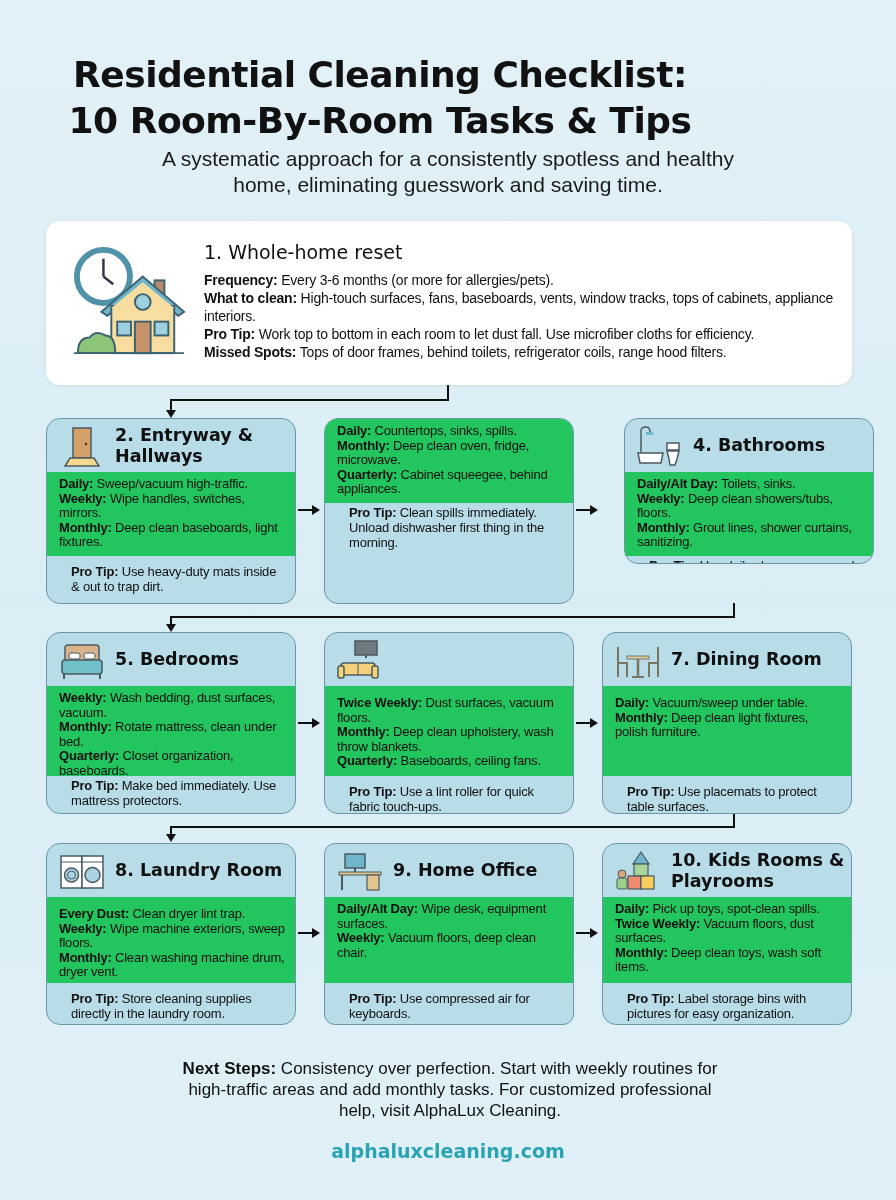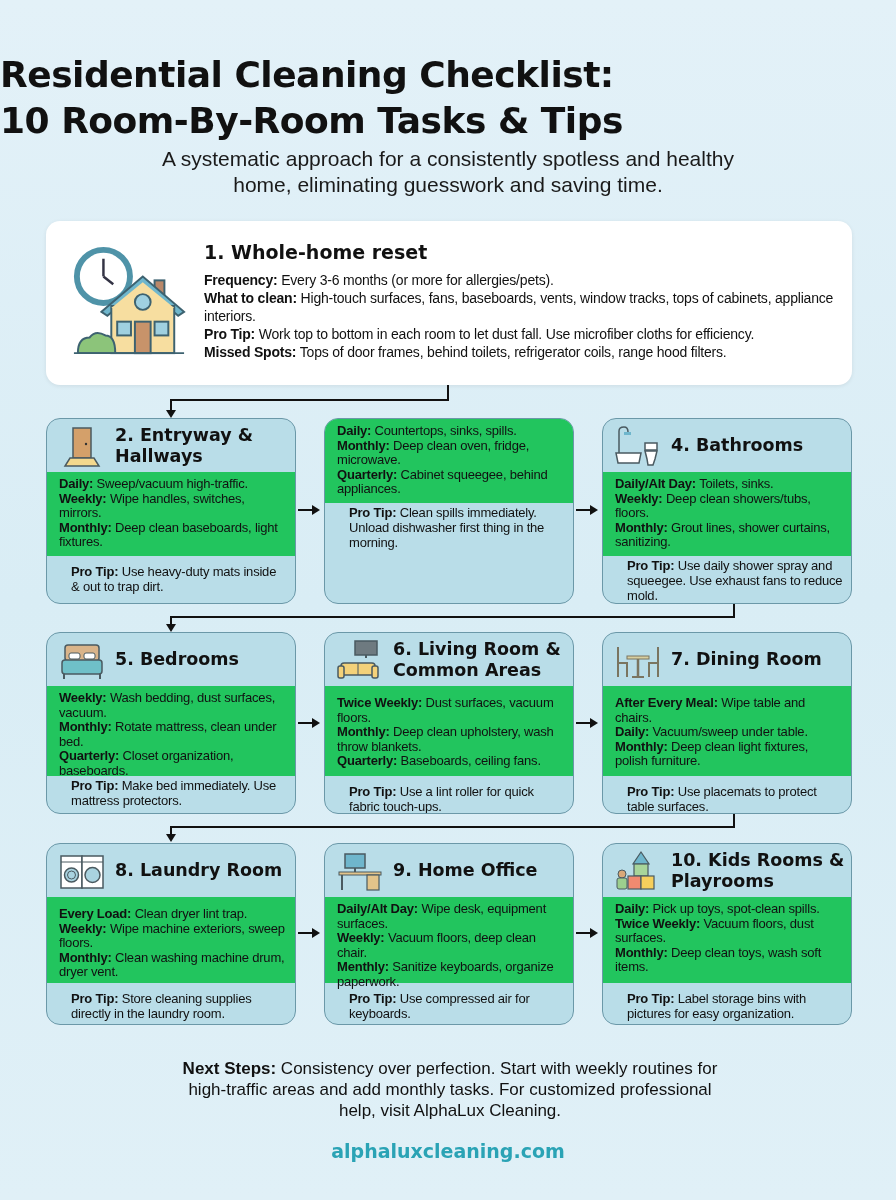--- a/index.html
+++ b/index.html
@@ -6,36 +6,36 @@
   html, body { width: 896px; height: 1200px; }
   body {
     background: linear-gradient(180deg, #e3f1f8 0%, #d9edf5 50%, #e0f0f7 100%);
     font-family: "Liberation Sans", sans-serif;
     color: #111;
     position: relative;
     overflow: hidden;
   }
   .title {
     position: absolute; top: 52px; left: 0; width: 760px;
-    text-align: left; font-family: "DejaVu Sans", sans-serif;
+    text-align: center; font-family: "DejaVu Sans", sans-serif;
     font-weight: bold; font-size: 36px; line-height: 46px; letter-spacing: -0.5px;
   }
   .subtitle {
     position: absolute; top: 146px; left: 0; width: 896px;
     text-align: center; font-size: 21px; line-height: 26px; color: #1a1a1a;
   }
   .hero {
     position: absolute; left: 46px; top: 221px; width: 806px; height: 164px;
     background: #fff; border-radius: 14px;
     box-shadow: 0 1px 4px rgba(0,0,0,0.08);
   }
   .hero-icon { position: absolute; left: 24px; top: 22px; width: 118px; height: 118px; }
   .hero-text { position: absolute; left: 158px; top: 20px; right: 14px; }
   .hero-title {
-    font-family: "DejaVu Sans", sans-serif; font-weight: bold; font-size: 19px;
+    font-family: "DejaVu Sans", sans-serif; font-weight: normal; font-size: 19px;
     margin-bottom: 8px;
   }
   .hero-line { font-size: 14px; line-height: 18px; letter-spacing: -0.2px; }
   .hero-line b { font-weight: bold; }
 
   .card {
     position: absolute; width: 250px;
     background: #b9dde8; border: 1.5px solid #6b98a8; border-radius: 14px;
     overflow: hidden;
   }
@@ -164,21 +164,21 @@
 
 <div class="card" style="left:324px;top:418px;height:186px;">
   <div class="card-body" style="height:84px;">
     <div><b>Daily:</b><span> Countertops, sinks, spills.</span></div>
     <div><b>Monthly:</b><span> Deep clean oven, fridge, microwave.</span></div>
     <div><b>Quarterly:</b><span> Cabinet squeegee, behind appliances.</span></div>
   </div>
   <div class="card-tip" style="padding-top:2px;"><b>Pro Tip:</b><span> Clean spills immediately. Unload dishwasher first thing in the morning.</span></div>
 </div>
 
-<div class="card" style="left:602px;top:418px;height:186px;">
+<div class="card" style="left:624px;top:418px;height:146px;">
   <div class="card-head">
     <svg class="card-icon" viewBox="0 0 46 44">
       <path d="M4,28 L4,6 Q4,2 9,2 Q13,2 13,7" fill="none" stroke="#4a5a60" stroke-width="1.5"></path>
       <rect x="9" y="7" width="7" height="3" fill="#6fb6cc"></rect>
       <path d="M1,28 L26,28 L24,38 L3,38 Z" fill="#fff" stroke="#4a5a60" stroke-width="1.5"></path>
       <rect x="30" y="18" width="12" height="7" fill="#fff" stroke="#4a5a60" stroke-width="1.5"></rect>
       <path d="M30,26 L42,26 L40,34 L38,40 L33,40 L32,34 Z" fill="#fff" stroke="#4a5a60" stroke-width="1.5"></path>
     </svg>
     <div class="card-title">4. Bathrooms</div>
   </div>
@@ -213,21 +213,20 @@
 <div class="card" style="left:324px;top:632px;height:182px;">
   <div class="card-head">
     <svg class="card-icon" viewBox="0 0 46 44">
       <rect x="18" y="2" width="22" height="14" fill="#6e7a80" stroke="#4a5a60" stroke-width="1.5"></rect>
       <line x1="29" y1="16" x2="29" y2="19" stroke="#4a5a60" stroke-width="2"></line>
       <rect x="4" y="24" width="34" height="12" rx="3" fill="#f4d27a" stroke="#4a5a60" stroke-width="1.5"></rect>
       <rect x="1" y="27" width="6" height="12" rx="2" fill="#f4d27a" stroke="#4a5a60" stroke-width="1.5"></rect>
       <rect x="35" y="27" width="6" height="12" rx="2" fill="#f4d27a" stroke="#4a5a60" stroke-width="1.5"></rect>
       <line x1="21" y1="24" x2="21" y2="36" stroke="#4a5a60" stroke-width="1"></line>
     </svg>
-    <div class="card-title">6. Living Room &amp; Common Areas</div>
   </div>
   <div class="card-body" style="height:90px;padding-top:10px;">
     <div><b>Twice Weekly:</b><span> Dust surfaces, vacuum floors.</span></div>
     <div><b>Monthly:</b><span> Deep clean upholstery, wash throw blankets.</span></div>
     <div><b>Quarterly:</b><span> Baseboards, ceiling fans.</span></div>
   </div>
   <div class="card-tip"><b>Pro Tip:</b><span> Use a lint roller for quick fabric touch-ups.</span></div>
 </div>
 
 <div class="card" style="left:602px;top:632px;height:182px;">
@@ -235,62 +234,60 @@
     <svg class="card-icon" viewBox="0 0 46 44">
       <path d="M3,8 L3,38 M3,24 L12,24 L12,38" fill="none" stroke="#7a7560" stroke-width="2"></path>
       <path d="M43,8 L43,38 M43,24 L34,24 L34,38" fill="none" stroke="#7a7560" stroke-width="2"></path>
       <rect x="12" y="17" width="22" height="3" fill="#d8cfa0" stroke="#7a7560" stroke-width="1"></rect>
       <line x1="23" y1="20" x2="23" y2="37" stroke="#7a7560" stroke-width="2.5"></line>
       <line x1="17" y1="38" x2="29" y2="38" stroke="#7a7560" stroke-width="2"></line>
     </svg>
     <div class="card-title">7. Dining Room</div>
   </div>
   <div class="card-body" style="height:90px;padding-top:10px;">
-    <div><b>After Every Meal:</b><span> Wipe table and chairs.</span></div>
     <div><b>Daily:</b><span> Vacuum/sweep under table.</span></div>
     <div><b>Monthly:</b><span> Deep clean light fixtures, polish furniture.</span></div>
   </div>
   <div class="card-tip"><b>Pro Tip:</b><span> Use placemats to protect table surfaces.</span></div>
 </div>
 
 <div class="card" style="left:46px;top:843px;height:182px;">
   <div class="card-head">
     <svg class="card-icon" viewBox="0 0 46 44">
       <rect x="2" y="6" width="21" height="32" fill="#fff" stroke="#4a5a60" stroke-width="1.5"></rect>
       <rect x="23" y="6" width="21" height="32" fill="#fff" stroke="#4a5a60" stroke-width="1.5"></rect>
       <line x1="2" y1="12" x2="44" y2="12" stroke="#4a5a60" stroke-width="1"></line>
       <circle cx="12.5" cy="25" r="7" fill="#a9d3e0" stroke="#4a5a60" stroke-width="1.5"></circle>
       <circle cx="12.5" cy="25" r="4" fill="none" stroke="#4a5a60" stroke-width="1"></circle>
       <circle cx="33.5" cy="25" r="7.5" fill="#a9d3e0" stroke="#4a5a60" stroke-width="1.5"></circle>
     </svg>
     <div class="card-title">8. Laundry Room</div>
   </div>
   <div class="card-body" style="height:86px;padding-top:10px;">
-    <div><b>Every Load:</b><span> Clean dryer lint trap.</span></div>
+    <div><b>Every Dust:</b><span> Clean dryer lint trap.</span></div>
     <div><b>Weekly:</b><span> Wipe machine exteriors, sweep floors.</span></div>
     <div><b>Monthly:</b><span> Clean washing machine drum, dryer vent.</span></div>
   </div>
   <div class="card-tip"><b>Pro Tip:</b><span> Store cleaning supplies directly in the laundry room.</span></div>
 </div>
 
-<div class="card" style="left:324px;top:843px;height:182px;">
+<div class="card" style="left:324px;top:843px;height:182px;border-radius:11px;">
   <div class="card-head">
     <svg class="card-icon" viewBox="0 0 46 44">
       <rect x="8" y="4" width="20" height="14" fill="#6fb6cc" stroke="#4a5a60" stroke-width="1.5"></rect>
       <line x1="18" y1="18" x2="18" y2="22" stroke="#4a5a60" stroke-width="2"></line>
       <rect x="2" y="22" width="42" height="3" fill="#e3c48a" stroke="#4a5a60" stroke-width="1"></rect>
       <line x1="5" y1="25" x2="5" y2="40" stroke="#4a5a60" stroke-width="2"></line>
       <rect x="30" y="25" width="12" height="15" fill="#e3c48a" stroke="#4a5a60" stroke-width="1.2"></rect>
     </svg>
     <div class="card-title">9. Home Office</div>
   </div>
   <div class="card-body" style="height:86px;">
     <div><b>Daily/Alt Day:</b><span> Wipe desk, equipment surfaces.</span></div>
     <div><b>Weekly:</b><span> Vacuum floors, deep clean chair.</span></div>
-    <div><b>Menthly:</b><span> Sanitize keyboards, organize paperwork.</span></div>
   </div>
   <div class="card-tip"><b>Pro Tip:</b><span> Use compressed air for keyboards.</span></div>
 </div>
 
 <div class="card" style="left:602px;top:843px;height:182px;">
   <div class="card-head">
     <svg class="card-icon" viewBox="0 0 46 44">
       <polygon points="26,2 34,14 18,14" fill="#6fb6cc" stroke="#4a5a60" stroke-width="1.2"></polygon>
       <rect x="19" y="14" width="14" height="12" fill="#a8d59a" stroke="#4a5a60" stroke-width="1.2"></rect>
       <rect x="13" y="26" width="13" height="13" fill="#f08a70" stroke="#4a5a60" stroke-width="1.2"></rect>

